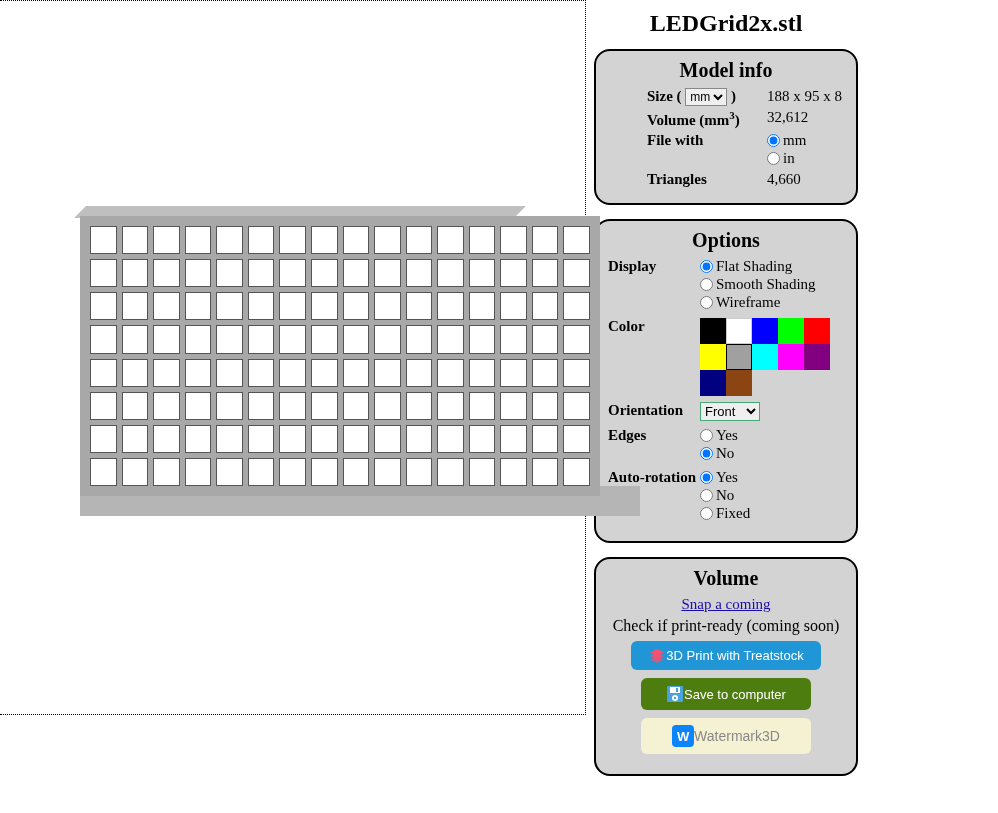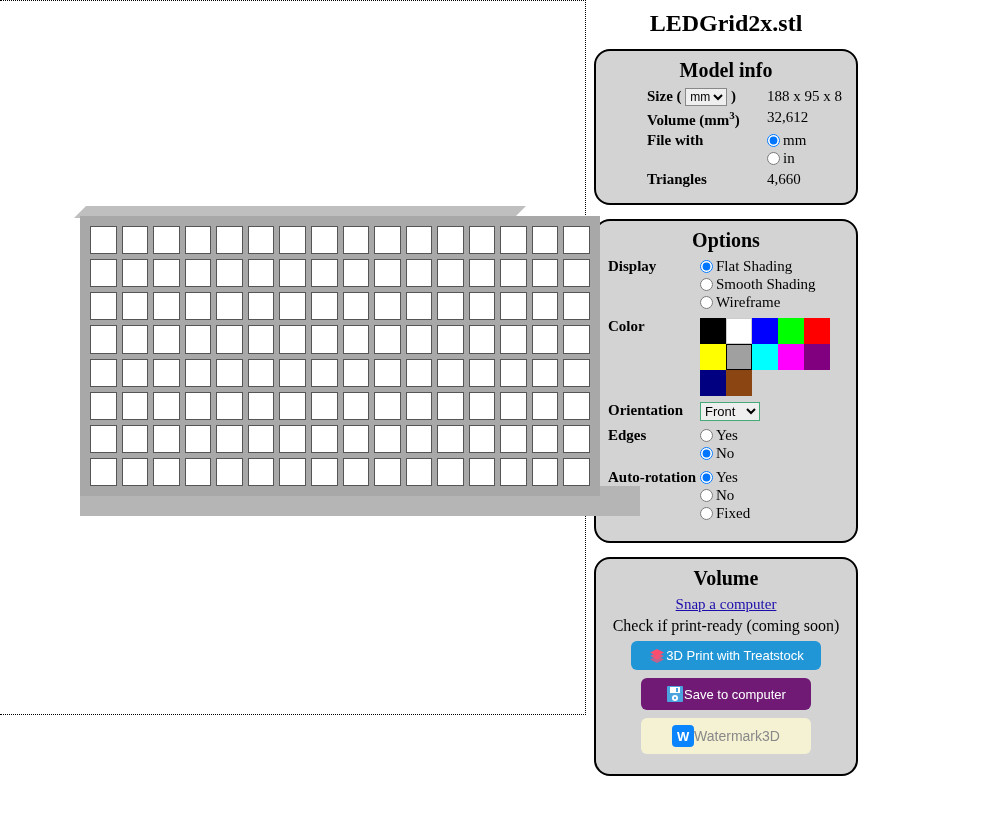--- a/index.html
+++ b/index.html
@@ -27,21 +27,21 @@
 .swatch.sel { border: 1px solid #000; }
 .opt-row { display: flex; margin-bottom: 6px; }
 .opt-label { width: 92px; font-weight: bold; font-size: 15px; }
 .opt-controls { flex: 1; }
 .orient-select { border: 1px solid #4a7; font-family: Liberation Sans, sans-serif; font-size: 13px; width: 60px; }
 .actions-panel .panel-title { margin-bottom: 6px; }
 .link { color: #1a0dab; text-decoration: underline; text-align: center; display: block; margin-bottom: 4px; font-size: 15px; cursor: pointer; }
 .coming { text-align: center; font-size: 16px; margin-bottom: 6px; }
 .btn { display: flex; align-items: center; justify-content: center; border-radius: 6px; padding: 7px 10px; color: #fff; font-family: Arial, sans-serif; font-size: 13px; margin: 0 auto 8px; cursor: pointer; border: none; }
 .btn-treat { background: #2196d6; width: 190px; }
-.btn-save { background: #701a75; width: 170px; text-align: center; }
+.btn-save { background: #4d7c0f; width: 170px; text-align: center; }
 .btn-wm { background: #f5f2d4; color: #888; width: 170px; font-size: 14px; }
 .icon-3d { width: 18px; height: 14px; }
 .icon-save { width: 18px; height: 18px; }
 .icon-wm { width: 22px; height: 22px; background: #0a84ff; border-radius: 4px; display: flex; align-items: center; justify-content: center; color: #fff; font-weight: bold; font-size: 13px; }
 </style>
 </head>
 <body>
 
 <div class="container">
   <div class="viewport">
@@ -294,21 +294,21 @@
             <div class="radio-row">
               <input type="radio" name="autorot" style="">
               <span>Fixed</span>
             </div>
           </div>
       </div>
     </div>
 
     <div class="panel actions-panel">
       <div class="panel-title">Volume</div>
-      <a class="link">Snap a computer</a>
+      <a class="link">Snap a coming</a>
       <div class="coming">Check if print-ready (coming soon)</div>
 
       <button class="btn btn-treat">
         <svg class="icon-3d" viewBox="0 0 20 16">
             <path fill="#ff4d6d" d="M2 4 L10 0 L18 4 L10 8 Z"></path>
             <path fill="#ff4d6d" d="M2 8 L10 4 L18 8 L10 12 Z" opacity="0.85"></path>
             <path fill="#ff4d6d" d="M2 12 L10 8 L18 12 L10 16 Z" opacity="0.7"></path>
           </svg>
         <span>3D Print with Treatstock</span>
       </button>

